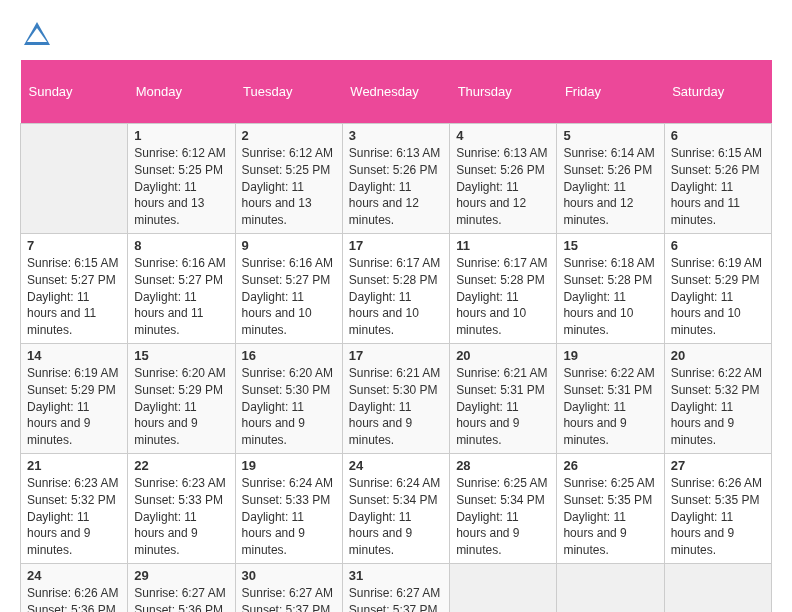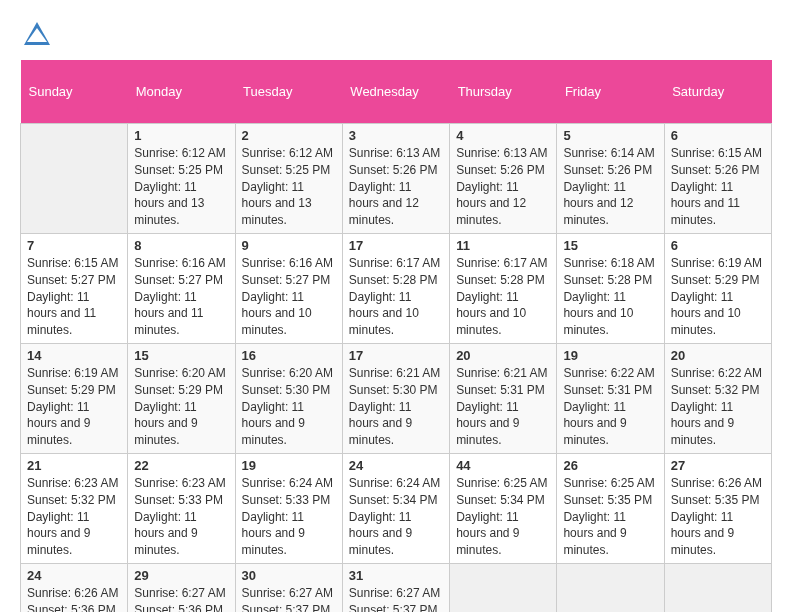--- a/index.html
+++ b/index.html
@@ -219,21 +219,21 @@
         </td>
         <td>
           <span class="day-num">19</span>
           <div class="cell-text">Sunrise: 6:24 AM<br>Sunset: 5:33 PM<br>Daylight: 11 hours and 9 minutes.</div>
         </td>
         <td>
           <span class="day-num">24</span>
           <div class="cell-text">Sunrise: 6:24 AM<br>Sunset: 5:34 PM<br>Daylight: 11 hours and 9 minutes.</div>
         </td>
         <td>
-          <span class="day-num">44</span>
+          <span class="day-num">28</span>
           <div class="cell-text">Sunrise: 6:25 AM<br>Sunset: 5:34 PM<br>Daylight: 11 hours and 9 minutes.</div>
         </td>
         <td>
           <span class="day-num">26</span>
           <div class="cell-text">Sunrise: 6:25 AM<br>Sunset: 5:35 PM<br>Daylight: 11 hours and 9 minutes.</div>
         </td>
         <td>
           <span class="day-num">27</span>
           <div class="cell-text">Sunrise: 6:26 AM<br>Sunset: 5:35 PM<br>Daylight: 11 hours and 9 minutes.</div>
         </td>

